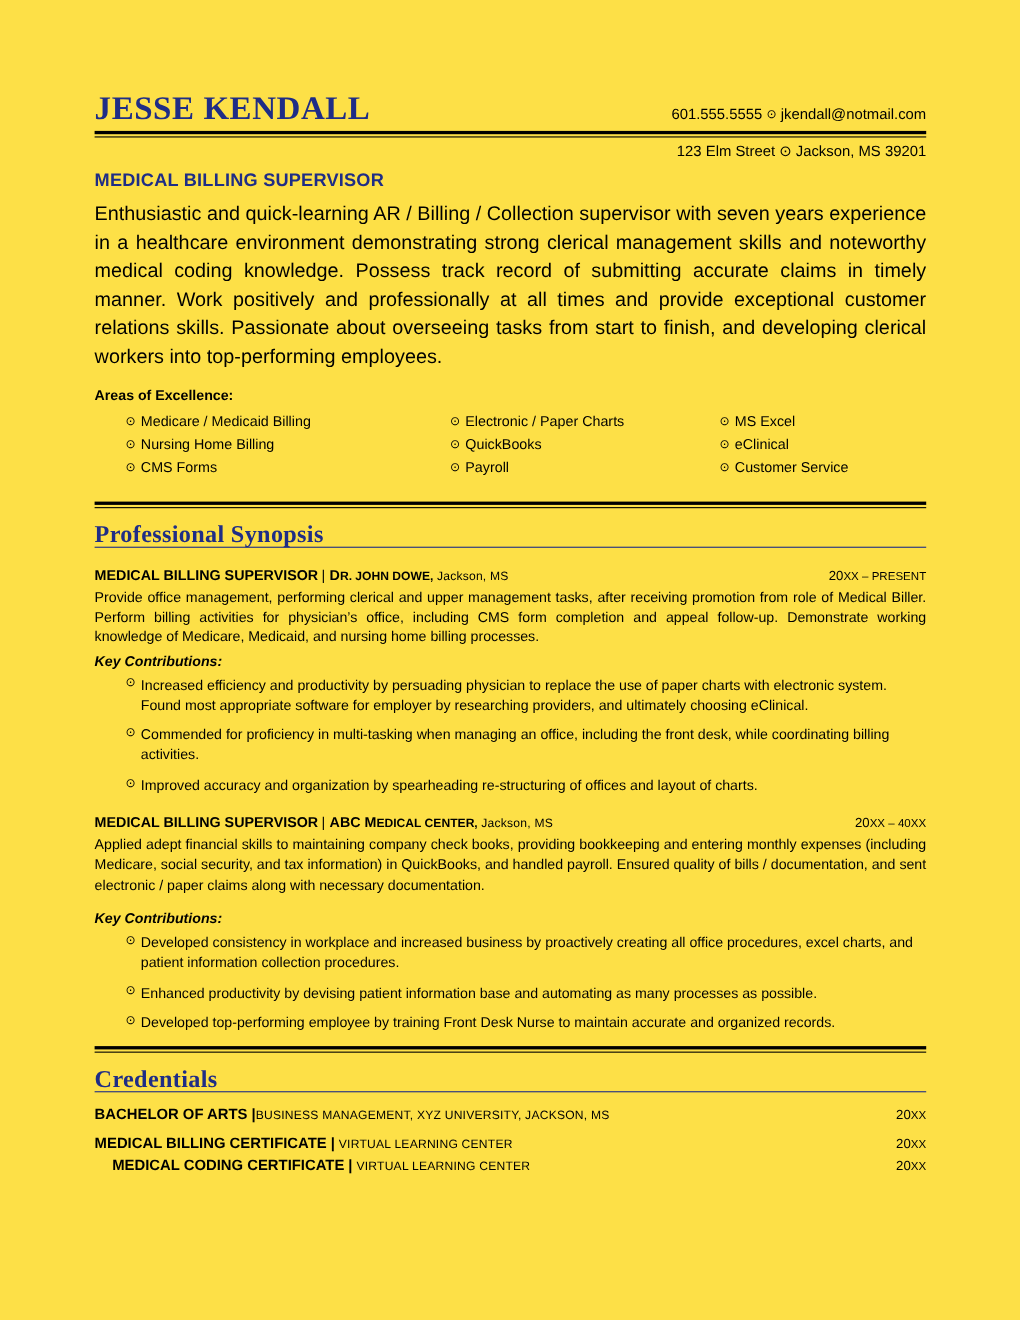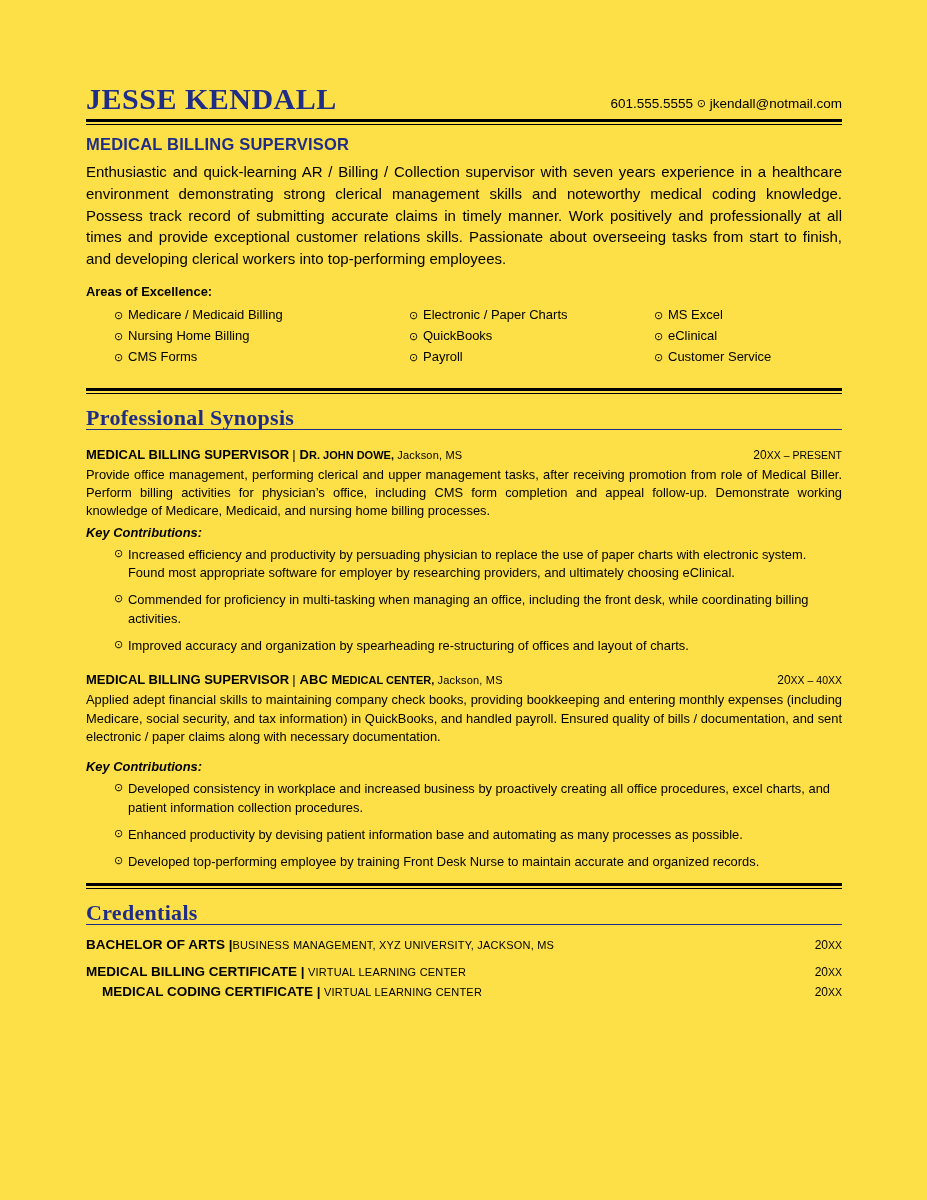--- a/index.html
+++ b/index.html
@@ -71,21 +71,21 @@
   
   .job-title {
     font-size: 16.5px;
     font-weight: bold;
     color: #1f2d86;
     margin-top: 10px;
     letter-spacing: 0.2px;
   }
   .summary {
     margin-top: 7px;
-    font-size: 15px;
+    font-size: 18px;
     line-height: 1.45;
     text-align: justify;
   }
 
   
   .aoe-title {
     margin-top: 14px;
     font-size: 12.9px;
     font-weight: bold;
   }
@@ -219,20 +219,21 @@
 
     <div class="header-row">
       <div class="name">JESSE KENDALL</div>
       <div class="contact-line">
         <span>601.555.5555</span>
         <span class="dot">⊙</span>
         <span>jkendall@notmail.com</span>
       </div>
     </div>
     <div class="rule-double"></div>
+    <div class="address-line">123 Elm Street ⊙ Jackson, MS 39201</div>
 
     <div class="job-title">MEDICAL BILLING SUPERVISOR</div>
     <div class="summary">Enthusiastic and quick-learning AR / Billing / Collection supervisor with seven years experience in a healthcare environment demonstrating strong clerical management skills and noteworthy medical coding knowledge. Possess track record of submitting accurate claims in timely manner. Work positively and professionally at all times and provide exceptional customer relations skills. Passionate about overseeing tasks from start to finish, and developing clerical workers into top-performing employees.</div>
 
     <div class="aoe-title">Areas of Excellence:</div>
     <div class="aoe-grid">
       <div class="aoe-item">
         <span class="bullet-ico">⊙</span>
         <span class="lbl">Medicare / Medicaid Billing</span>
       </div>

